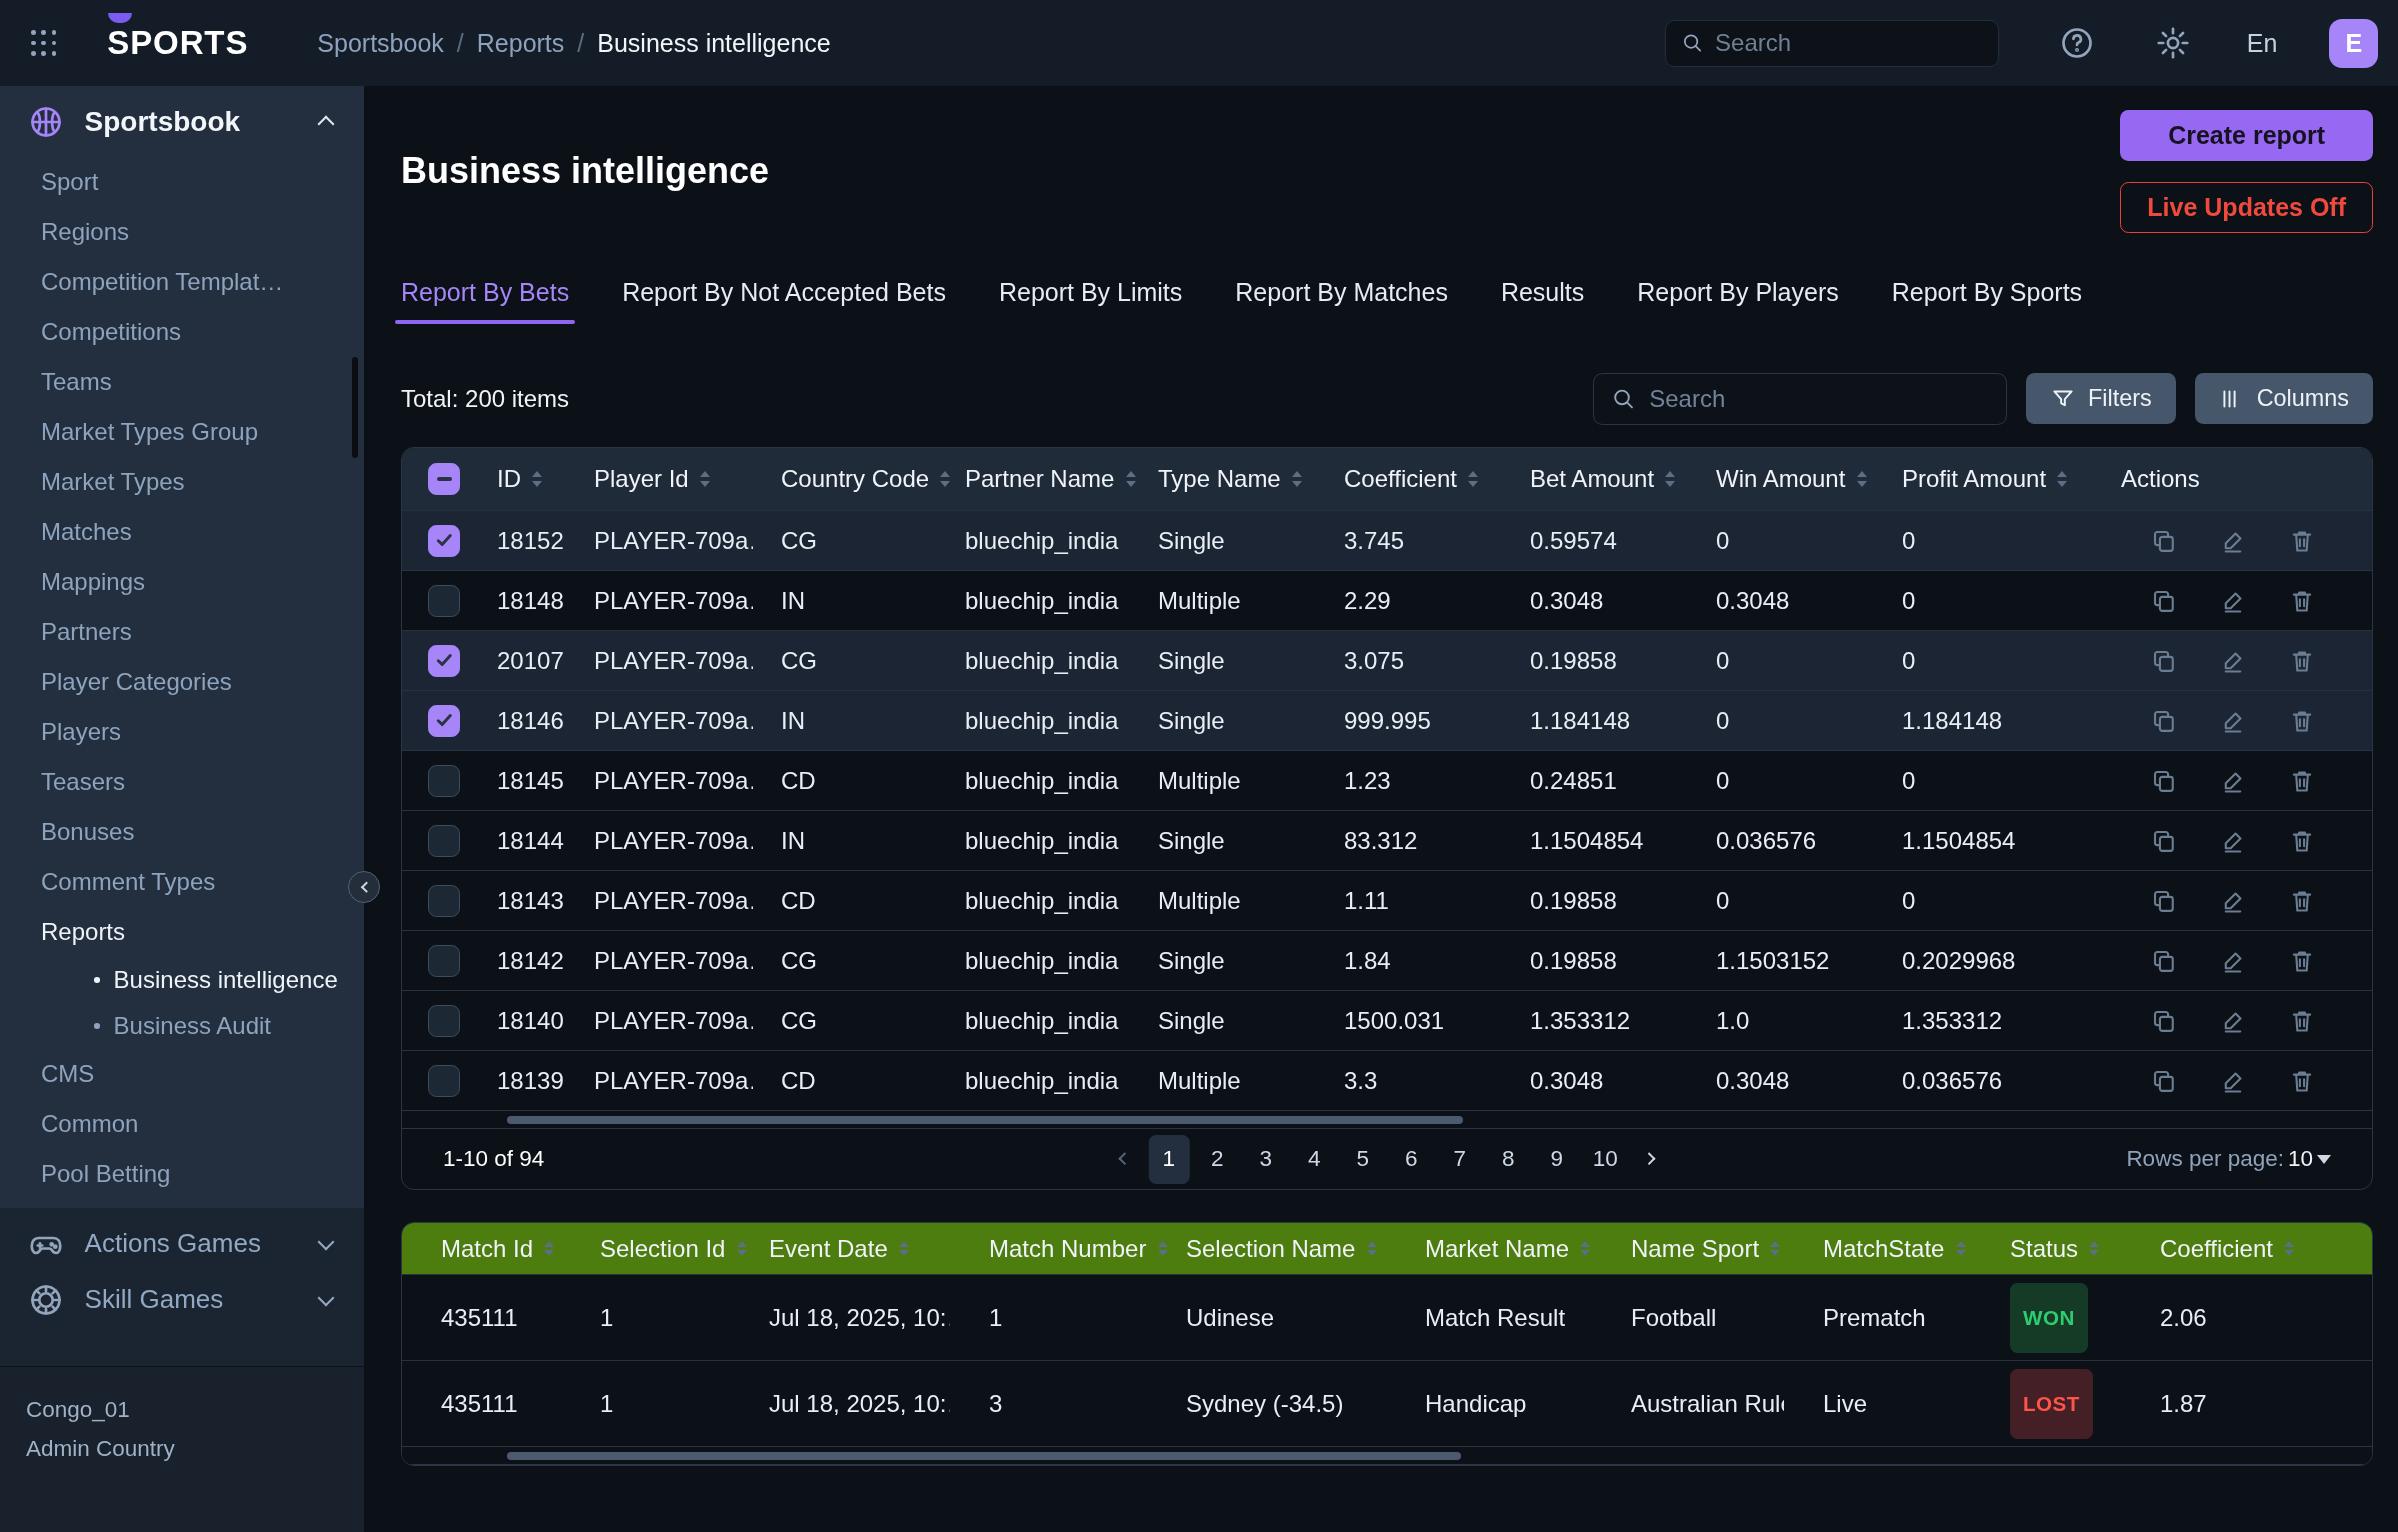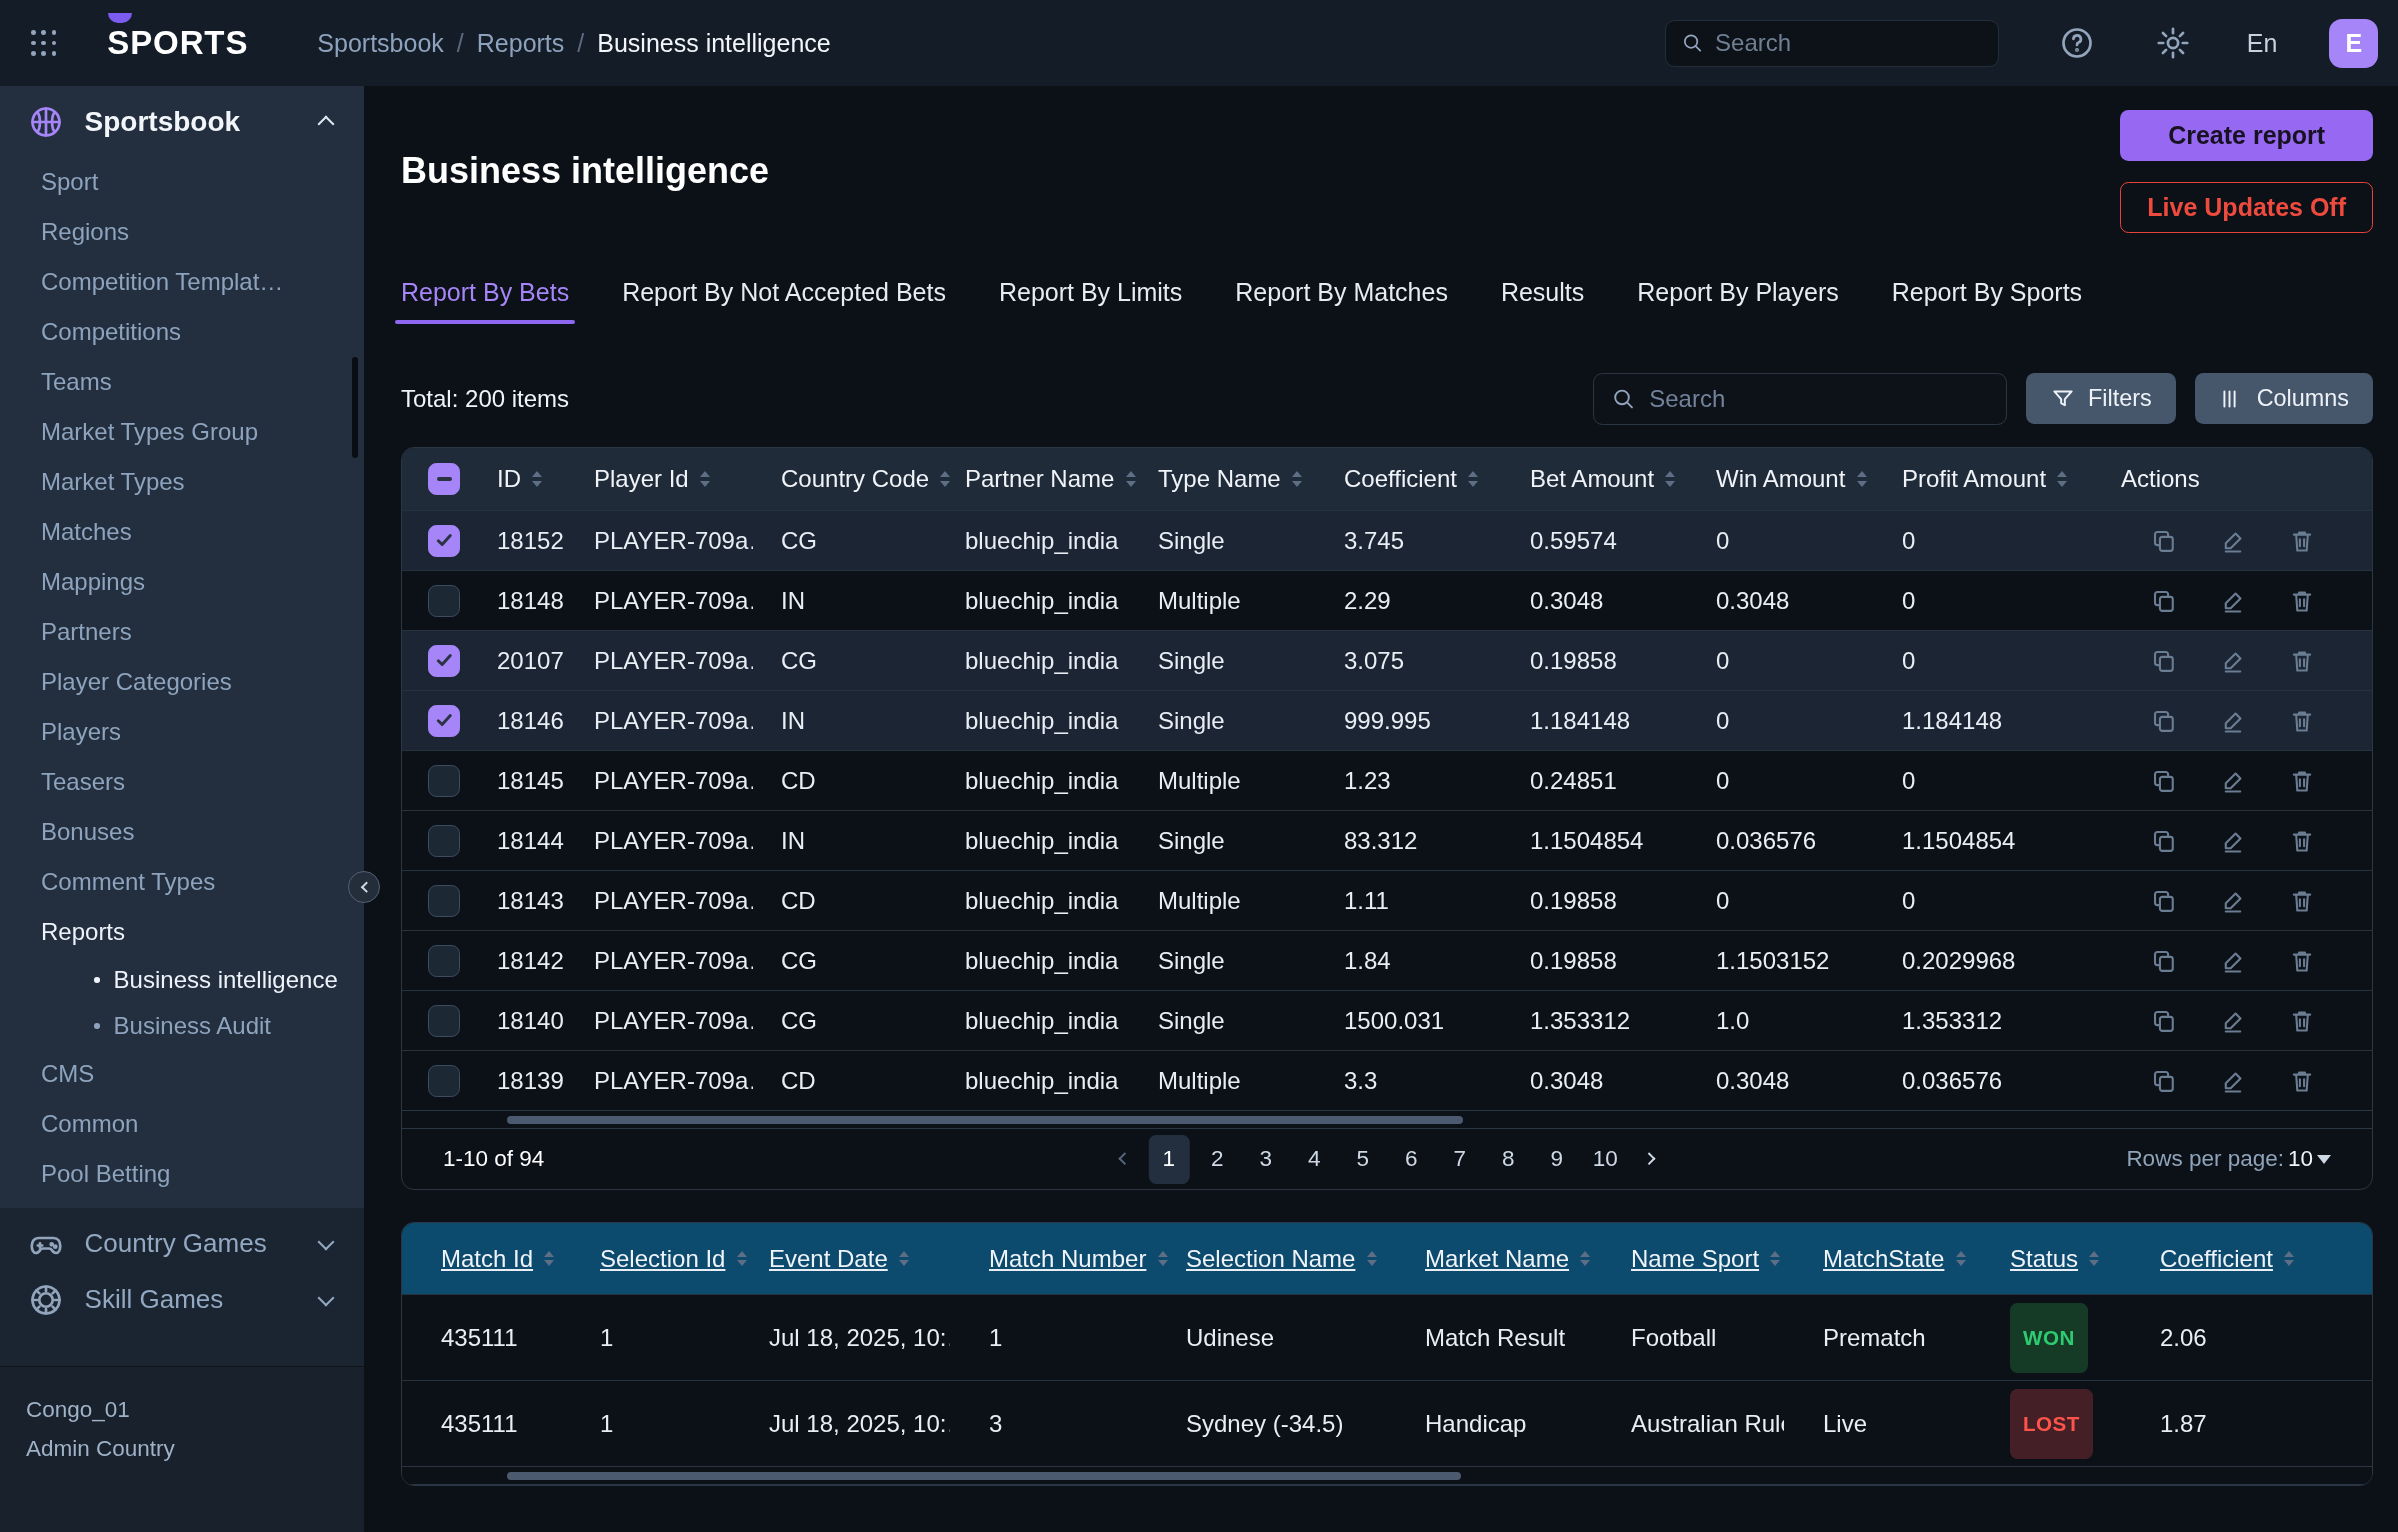--- a/index.html
+++ b/index.html
@@ -107,21 +107,21 @@
   .chev.right { transform:rotate(-45deg); margin-right:3.7px; }
   .rpp { margin-left:auto; display:flex; align-items:center; gap:4px; }
   .rpp .lab { color:#8fa3bb; }
   .rpp .val { color:#f0f4f9; cursor:pointer; }
   .dd-caret { width:0; height:0; border-left:7.5px solid transparent; border-right:7.5px solid transparent; border-top:9.4px solid #cfd9e6; cursor:pointer; }
 
   .h2 { margin-top:60px; font-size:34px; font-weight:700; color:#ffffff; }
   .card2 { margin-top:32px; }
   .grid2 { display:grid; grid-template-columns:159px 169px 220px 197px 239px 206px 192px 187px 150px minmax(0,1fr); align-items:center; }
   .grid2 .th, .grid2 .td { padding-left:39px; }
-  .thead2 { height:71px; background:#0c4a6e;text-decoration:underline; }
+  .thead2 { height:51px; background:#4d7c0f; }
   .trow2 { height:86px; border-top:1.9px solid #27323f; background:#0c1117; }
   .badge { display:inline-flex; padding:23px 13px; border-radius:7.5px; font-size:20.6px; font-weight:700; letter-spacing:0.5px; }
   .badge.won { background:#153a26; color:#2ecc71; }
   .badge.lost { background:#442026; color:#ff5449; }
 
   svg.ic { stroke:#93a5bd; fill:none; stroke-width:1.8; stroke-linecap:round; stroke-linejoin:round; }
   svg.ic.purple { stroke:#a585f7; }
   svg.ic.white { stroke:#eef2f7; }
   svg.ic.act { stroke:#6b7d93; }
 </style>
@@ -299,21 +299,21 @@
 
     </div>
     <div class="side-lower">
       <div class="g-item">
         <svg class="ic" width="36" height="36" viewBox="0 0 24 24">
             <path d="M7 8h10c3 0 4.5 2.3 4.5 5.4 0 2.3-1 4.6-2.8 4.6-1.2 0-2-.7-2.7-1.8-.5-.8-1.1-1.2-2-1.2h-4c-.9 0-1.5.4-2 1.2C7.3 17.3 6.5 18 5.3 18c-1.8 0-2.8-2.3-2.8-4.6C2.5 10.3 4 8 7 8z"></path>
             <path d="M8 11.5v3M6.5 13h3"></path>
             <circle cx="15.8" cy="12.2" r=".7" fill="#93a5bd"></circle>
             <circle cx="18.2" cy="13.8" r=".7" fill="#93a5bd"></circle>
           </svg>
-        <span class="lbl">Country Games</span>
+        <span class="lbl">Actions Games</span>
         <span class="chev down"></span>
       </div>
       <div class="g-item">
         <svg class="ic" width="36" height="36" viewBox="0 0 24 24">
             <circle cx="12" cy="12" r="9"></circle>
             <circle cx="12" cy="12" r="4.5"></circle>
             <path d="M12 3v3M12 18v3M3 12h3M18 12h3M5.6 5.6l2 2M16.4 16.4l2 2M18.4 5.6l-2 2M7.6 16.4l-2 2"></path>
           </svg>
         <span class="lbl">Skill Games</span>
         <span class="chev down"></span>

